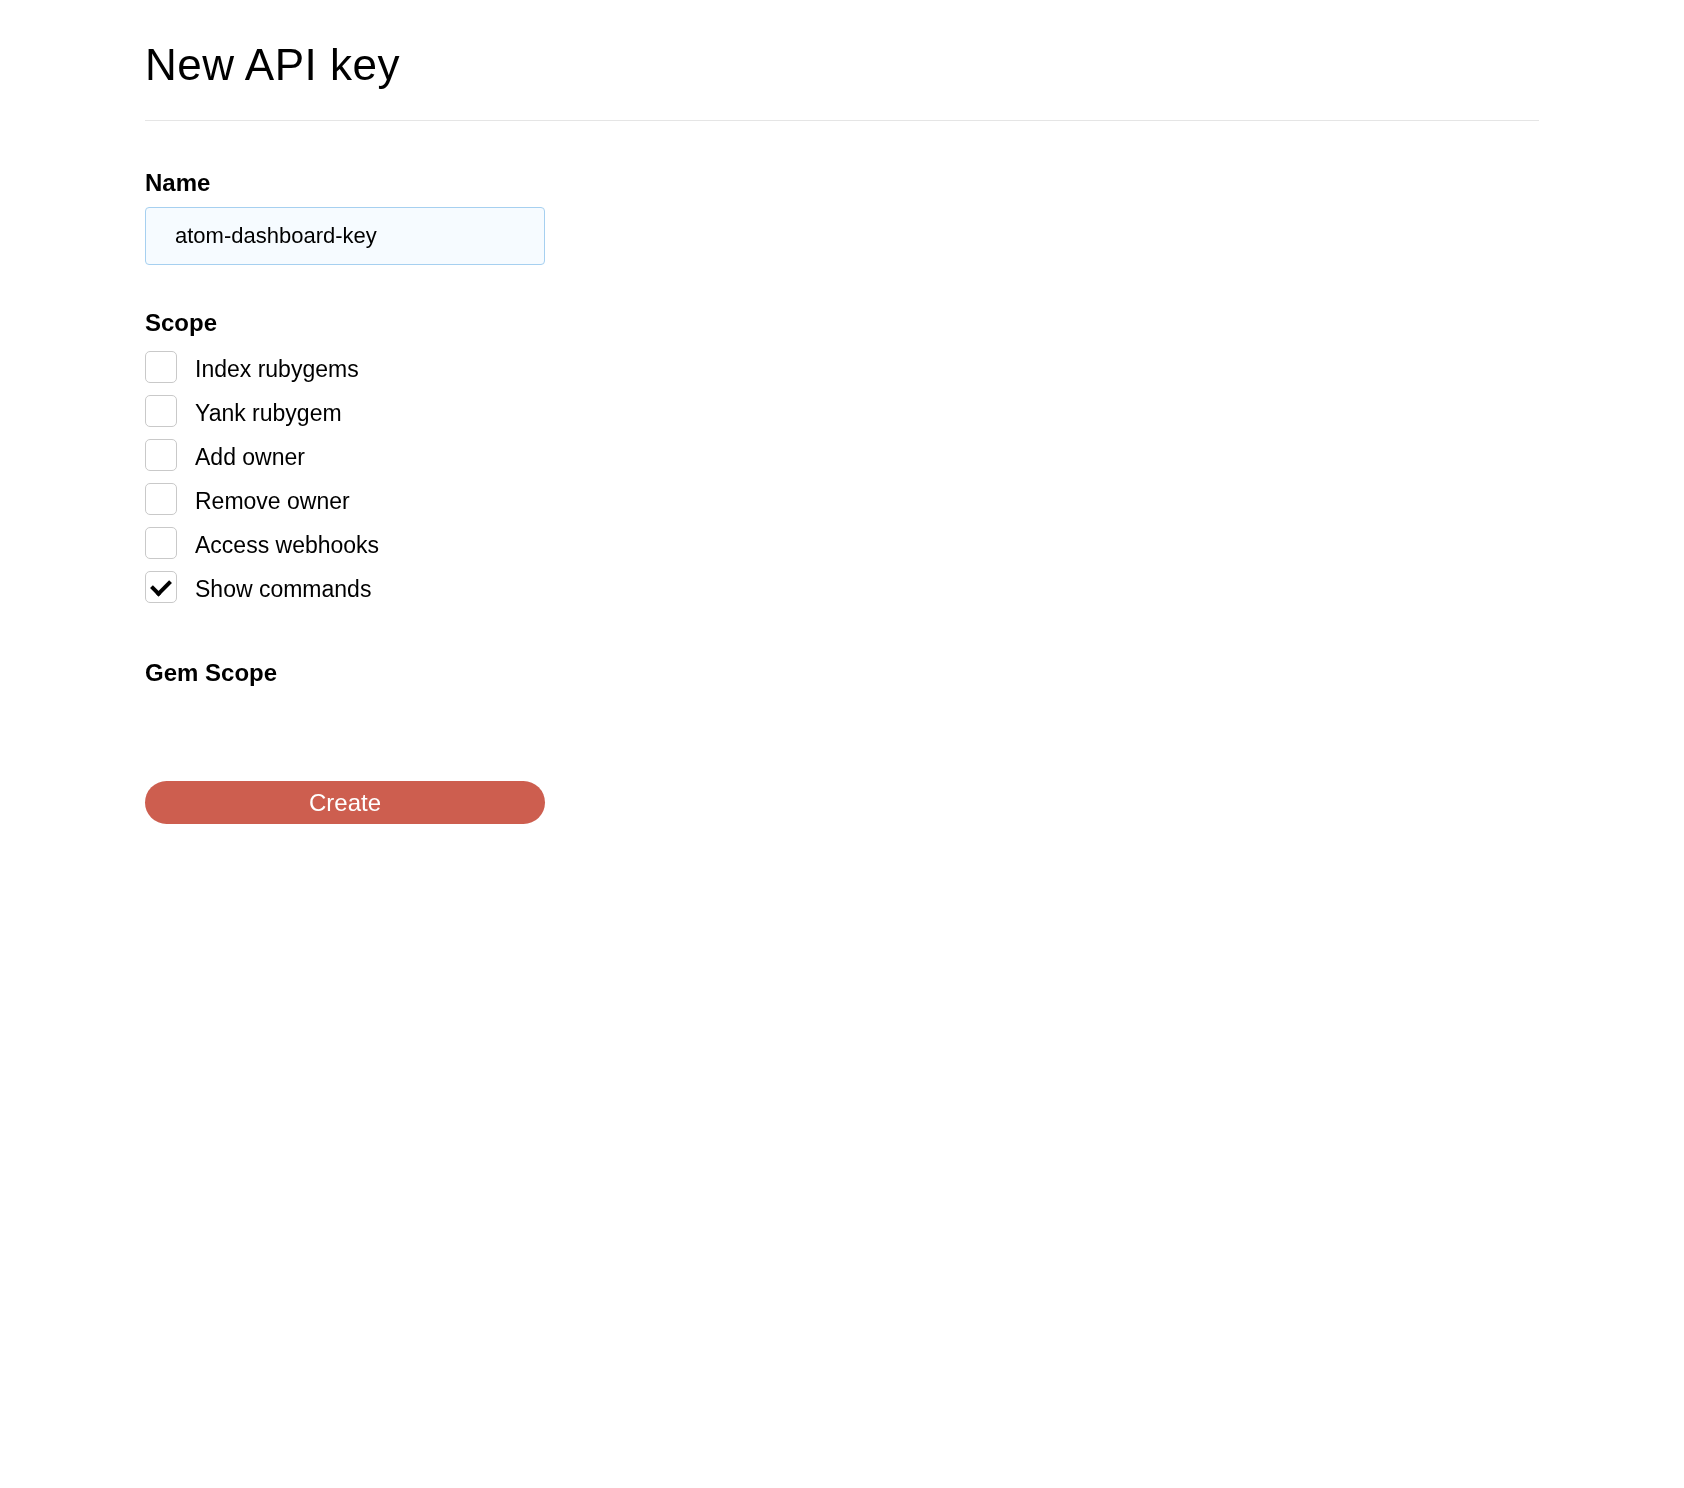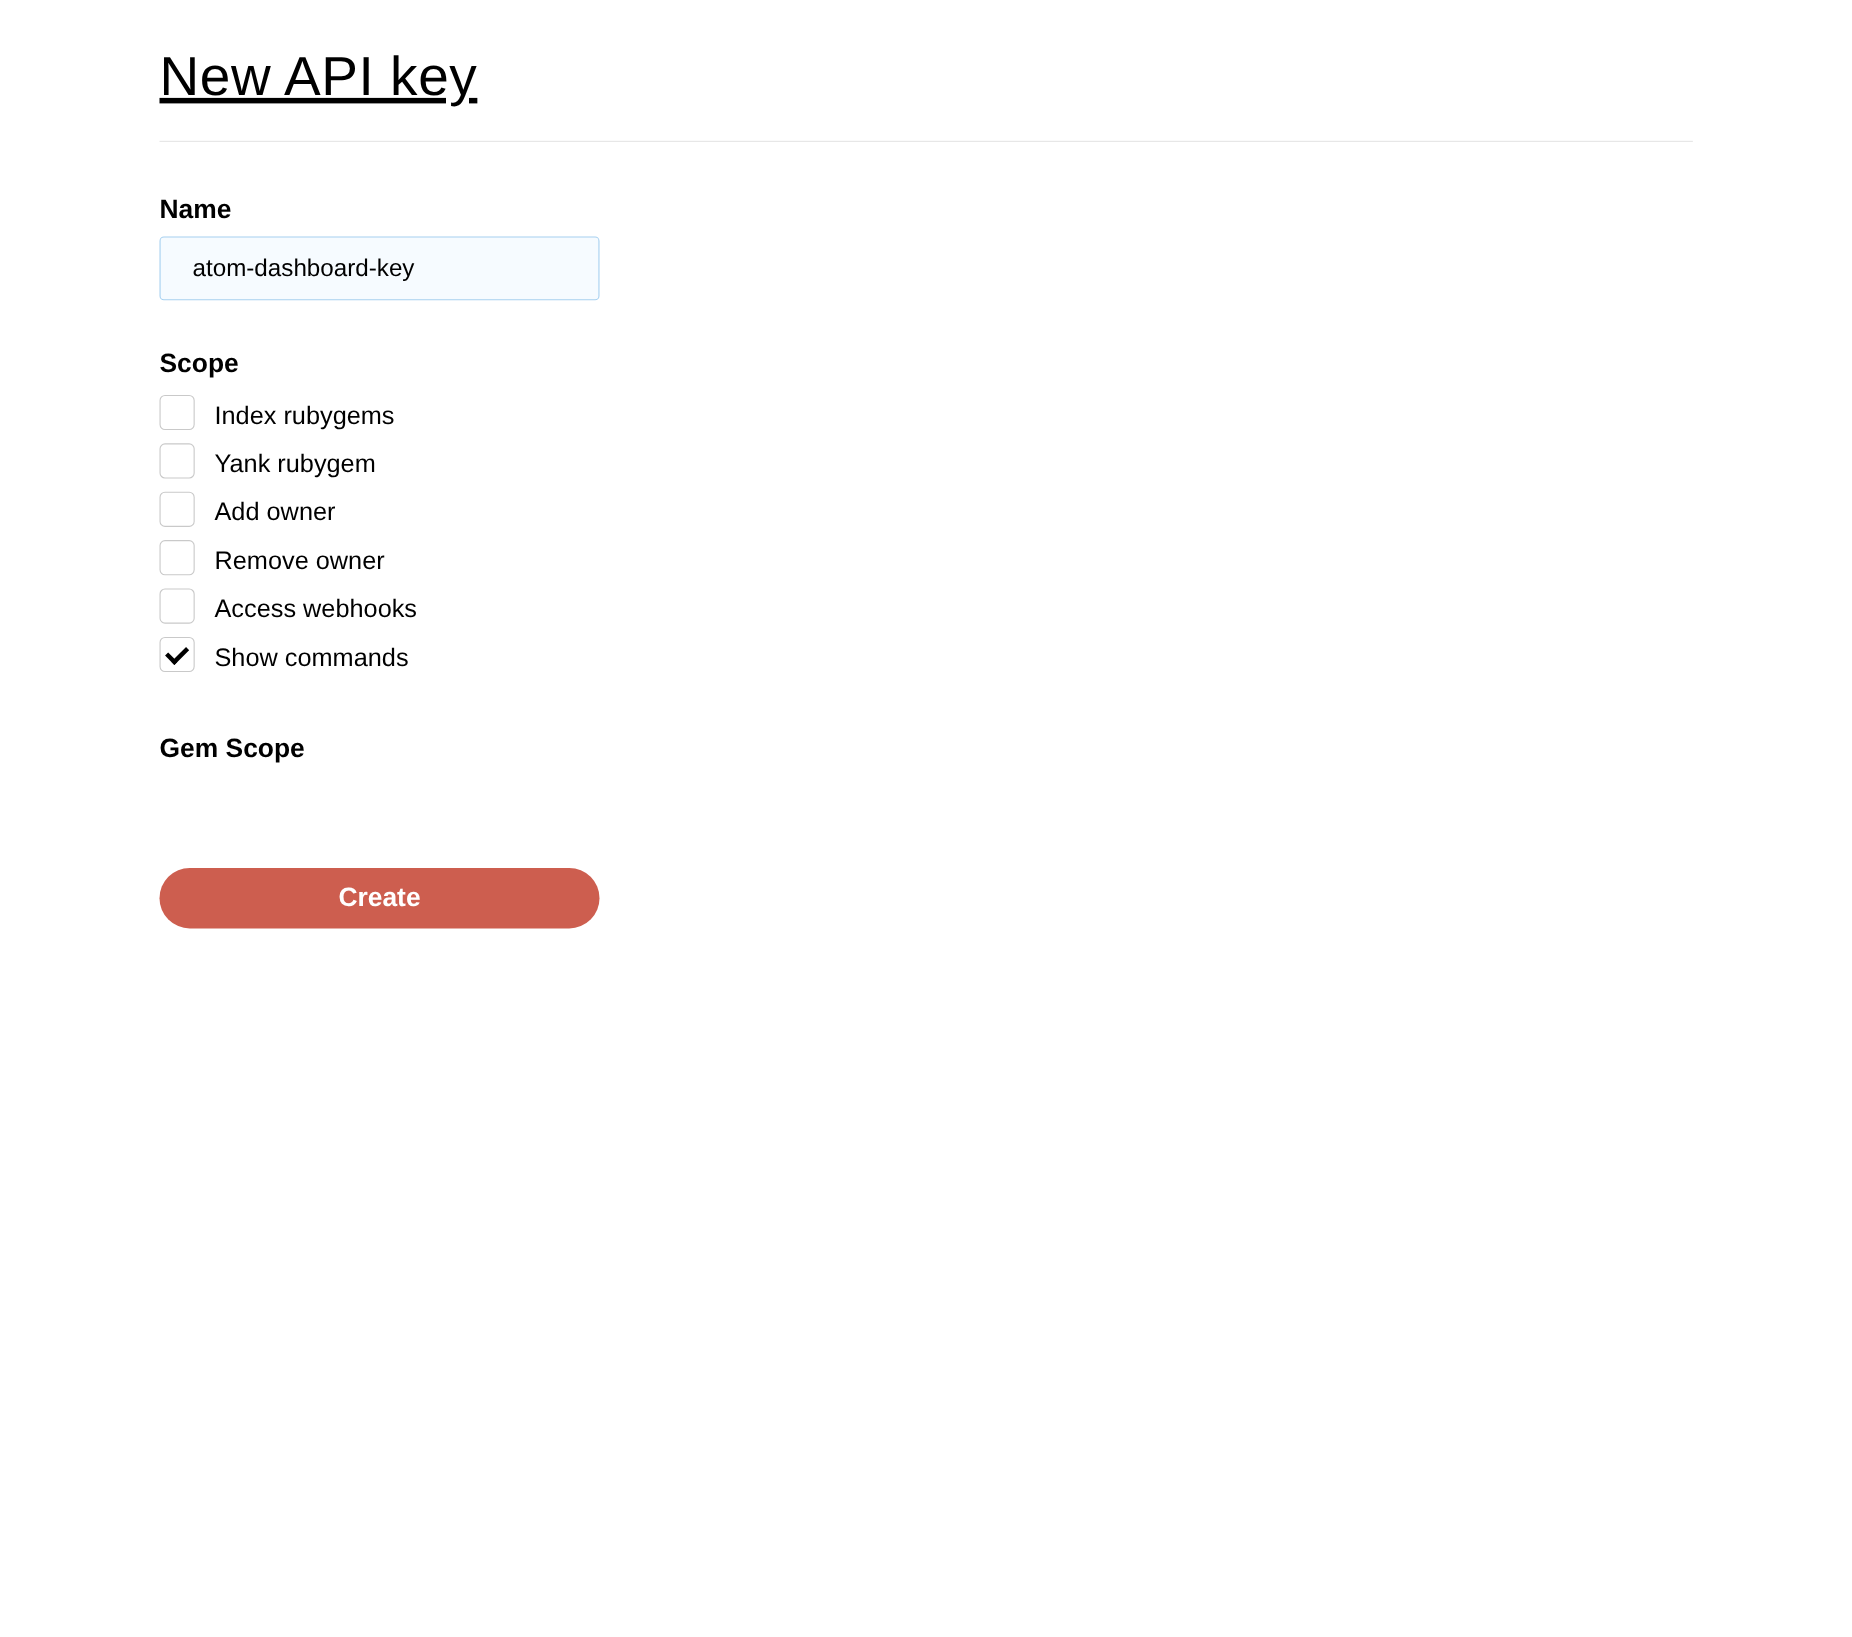--- a/index.html
+++ b/index.html
@@ -8,26 +8,25 @@
       padding: 0;
     }
     body {
       font-family: -apple-system, BlinkMacSystemFont, "Helvetica Neue", Helvetica, Arial, sans-serif;
       background: #ffffff;
       color: #000000;
       padding: 40px 145px;
       width: 1684px;
     }
     h1.page-title {
-      font-size: 50px;
+      font-size: 44px;
       font-weight: 200;
       letter-spacing: 0.5px;
       margin-bottom: 30px;
       color: #000;
-      text-decoration: underline;
     }
     .divider {
       border: none;
       border-top: 1px solid #e5e5e5;
       margin-bottom: 48px;
     }
     .section-label {
       font-size: 24px;
       font-weight: 700;
       margin-bottom: 10px;
@@ -107,25 +106,25 @@
       background: #fff;
       color: #b0b0b0;
       outline: none;
       display: flex;
       align-items: center;
       cursor: pointer;
     }
     .create-btn {
       margin-top: 84px;
       width: 400px;
-      height: 55px;
+      height: 43px;
       background: #cd5e4f;
       color: #fff;
       font-size: 24px;
-      font-weight: 700;
+      font-weight: 400;
       border: none;
       border-radius: 28px;
       cursor: pointer;
     }
   </style>
 </head>
 <body>
 
 
 

